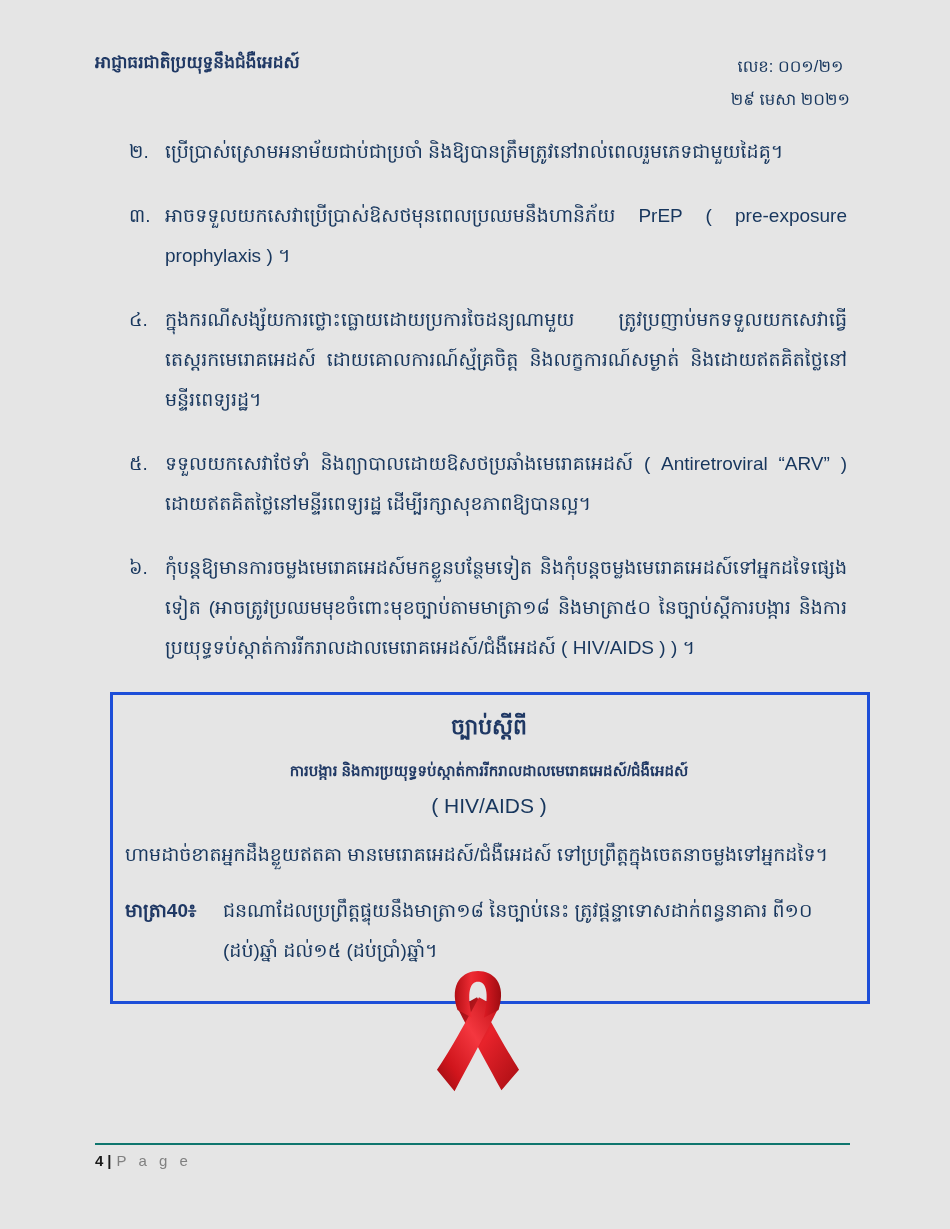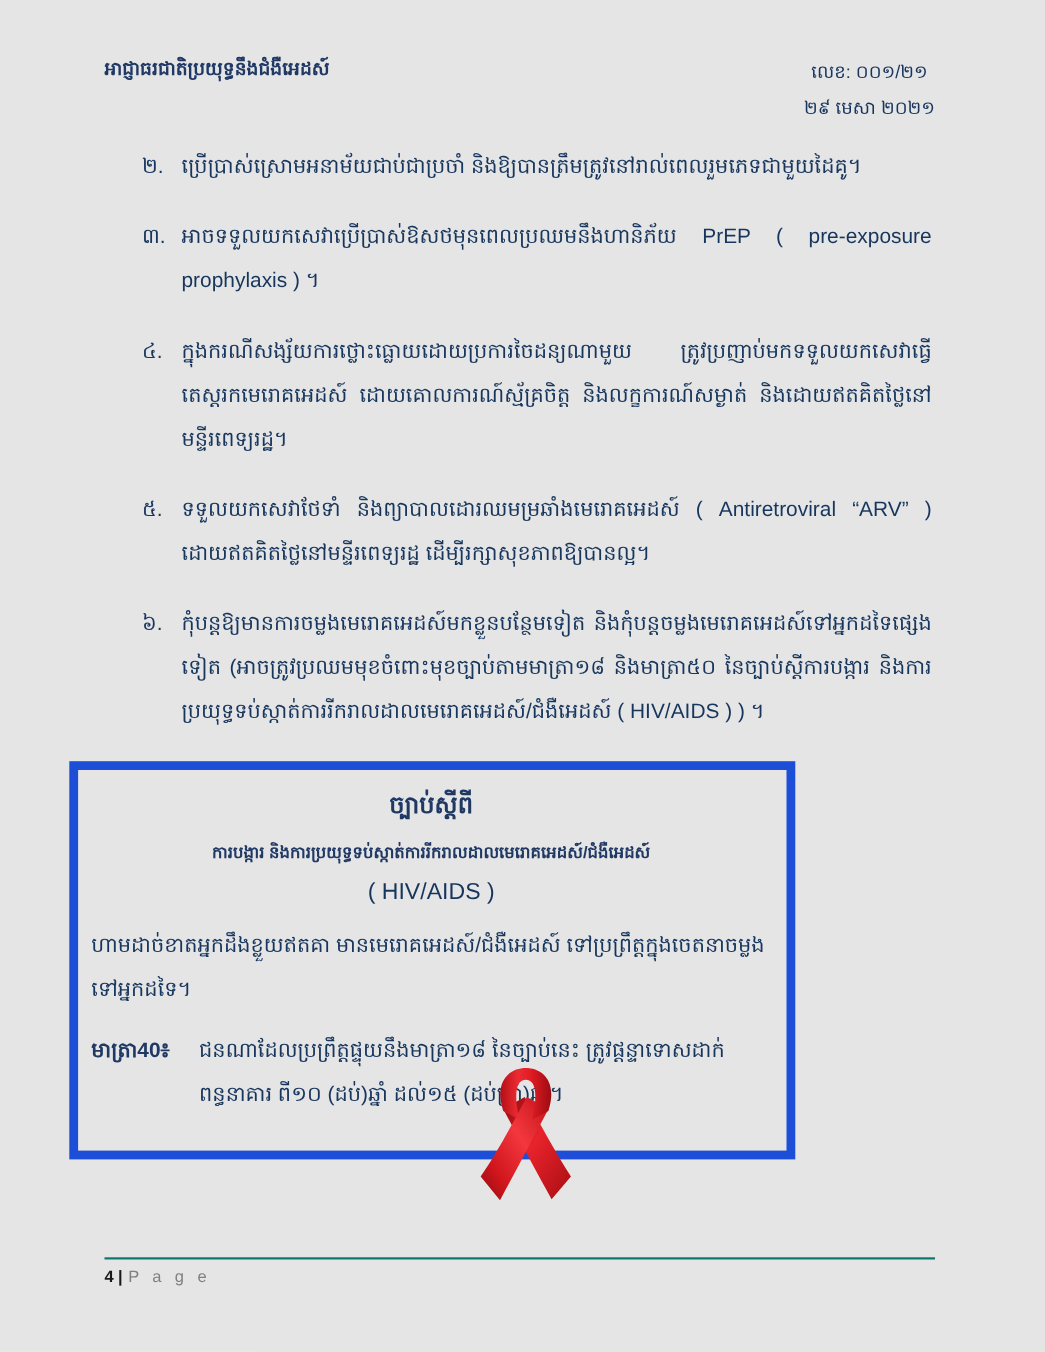--- a/index.html
+++ b/index.html
@@ -27,23 +27,23 @@
   .list-item{
     display:flex;
     font-size:19px;line-height:40px;
     margin-bottom:24px;
   }
   .list-item .num{flex:none;width:36px;}
   .list-item .txt{flex:1;text-align:justify;}
   
   .law-box{
     box-sizing:border-box;
-    margin:14px 0 0 63px;
-    width:660px;
-    border:8px solid #1d4ed8;
+    margin:14px 0 0 110px;
+    width:760px;
+    border:3px solid #1d4ed8;
     padding:14px 14px 30px 12px;
   }
   .box-title1{
     text-align:center;font-weight:bold;color:#1f3864;
     font-size:22px;line-height:36px;
   }
   .box-title2{
     text-align:center;font-weight:bold;color:#1f3864;
     font-size:15px;line-height:40px;margin-top:6px;
   }
@@ -93,21 +93,21 @@
     <div class="list-item">
       <span class="num">៣.</span>
       <span class="txt">អាចទទួលយកសេវាប្រើប្រាស់ឱសថមុនពេលប្រឈមនឹងហានិភ័យ PrEP ( pre-exposure prophylaxis ) ។</span>
     </div>
     <div class="list-item">
       <span class="num">៤.</span>
       <span class="txt">ក្នុងករណីសង្ស័យការថ្លោះធ្លោយដោយប្រការចៃដន្យណាមួយ ត្រូវប្រញាប់មកទទួលយកសេវាធ្វើតេស្តរកមេរោគអេដស៍ ដោយគោលការណ៍ស្ម័គ្រចិត្ត និងលក្ខការណ៍សម្ងាត់ និងដោយឥតគិតថ្លៃនៅមន្ទីរពេទ្យរដ្ឋ។</span>
     </div>
     <div class="list-item">
       <span class="num">៥.</span>
-      <span class="txt">ទទួលយកសេវាថែទាំ និងព្យាបាលដោរឈមម្រឆាំងមេរោគអេដស៍ ( Antiretroviral “ARV” ) ដោយឥតគិតថ្លៃនៅមន្ទីរពេទ្យរដ្ឋ ដើម្បីរក្សាសុខភាពឱ្យបានល្អ។</span>
+      <span class="txt">ទទួលយកសេវាថែទាំ និងព្យាបាលដោយឱសថប្រឆាំងមេរោគអេដស៍ ( Antiretroviral “ARV” ) ដោយឥតគិតថ្លៃនៅមន្ទីរពេទ្យរដ្ឋ ដើម្បីរក្សាសុខភាពឱ្យបានល្អ។</span>
     </div>
     <div class="list-item">
       <span class="num">៦.</span>
       <span class="txt">កុំបន្តឱ្យមានការចម្លងមេរោគអេដស៍មកខ្លួនបន្ថែមទៀត និងកុំបន្តចម្លងមេរោគអេដស៍ទៅអ្នកដទៃផ្សេងទៀត (អាចត្រូវប្រឈមមុខចំពោះមុខច្បាប់តាមមាត្រា១៨ និងមាត្រា៥០ នៃច្បាប់ស្តីការបង្ការ និងការប្រយុទ្ធទប់ស្កាត់ការរីករាលដាលមេរោគអេដស៍/ជំងឺអេដស៍ ( HIV/AIDS ) ) ។</span>
     </div>
   </div>
 
   <div class="law-box">
     <div class="box-title1">ច្បាប់ស្តីពី</div>
     <div class="box-title2">ការបង្ការ និងការប្រយុទ្ធទប់ស្កាត់ការរីករាលដាលមេរោគអេដស៍/ជំងឺអេដស៍</div>

